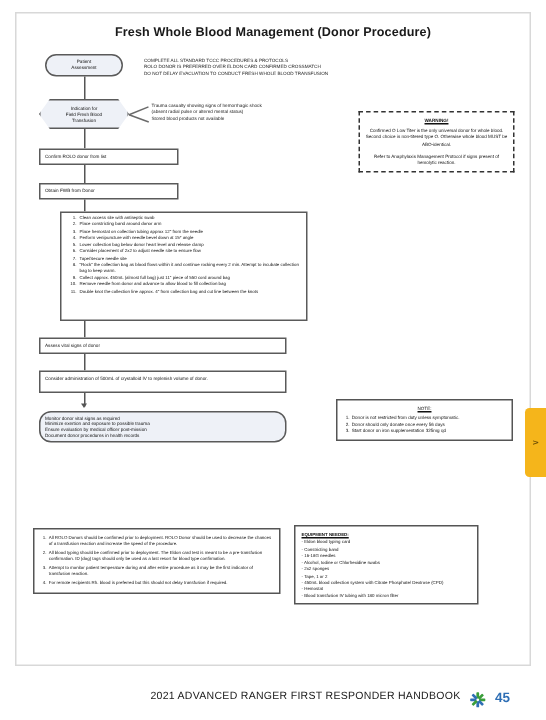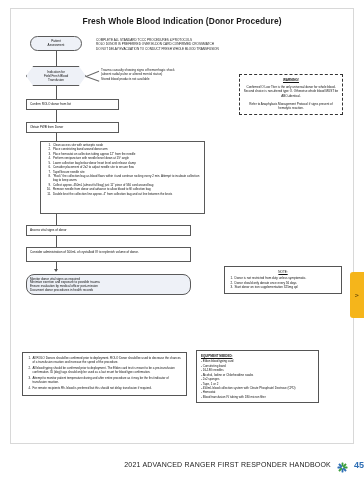--- a/index.html
+++ b/index.html
@@ -155,39 +155,39 @@
   }
   .edge-tab .glyph{
     font-size:6px;color:#6b4d05;
     transform:rotate(90deg);
   }
 
   
   .footer{
     position:absolute;left:0;right:0;bottom:10px;
     display:flex;align-items:center;justify-content:flex-end;
-    gap:6px;padding-right:0;
+    gap:6px;padding-right:24px;
   }
   .footer .ftxt{
     font-size:7px;letter-spacing:0.2px;color:#1a1a1a;
   }
   .footer .logo{
     width:11px;height:11px;position:relative;flex:0 0 11px;
   }
   .footer .pg{
     font-size:9px;font-weight:bold;color:#2f6fb5;
   }
 </style>
 </head>
 <body>
 
 <div class="page">
   <div class="page-frame"></div>
 
-  <div class="title">Fresh Whole Blood Indication (Donor Procedure)</div>
+  <div class="title">Fresh Whole Blood Management (Donor Procedure)</div>
 
   <div class="node rounded" style="left:30px;top:36px;width:52px;height:15px;flex-direction:column;">
     <span>Patient</span>
     <span>Assessment</span>
   </div>
 
   <div class="callout" style="left:96px;top:38px;width:175px;">COMPLETE ALL STANDARD TCCC PROCEDURES &amp; PROTOCOLS
 ROLO DONOR IS PREFERRED OVER ELDON CARD CONFIRMED CROSSMATCH
 DO NOT DELAY EVACUATION TO CONDUCT FRESH WHOLE BLOOD TRANSFUSION</div>
 

